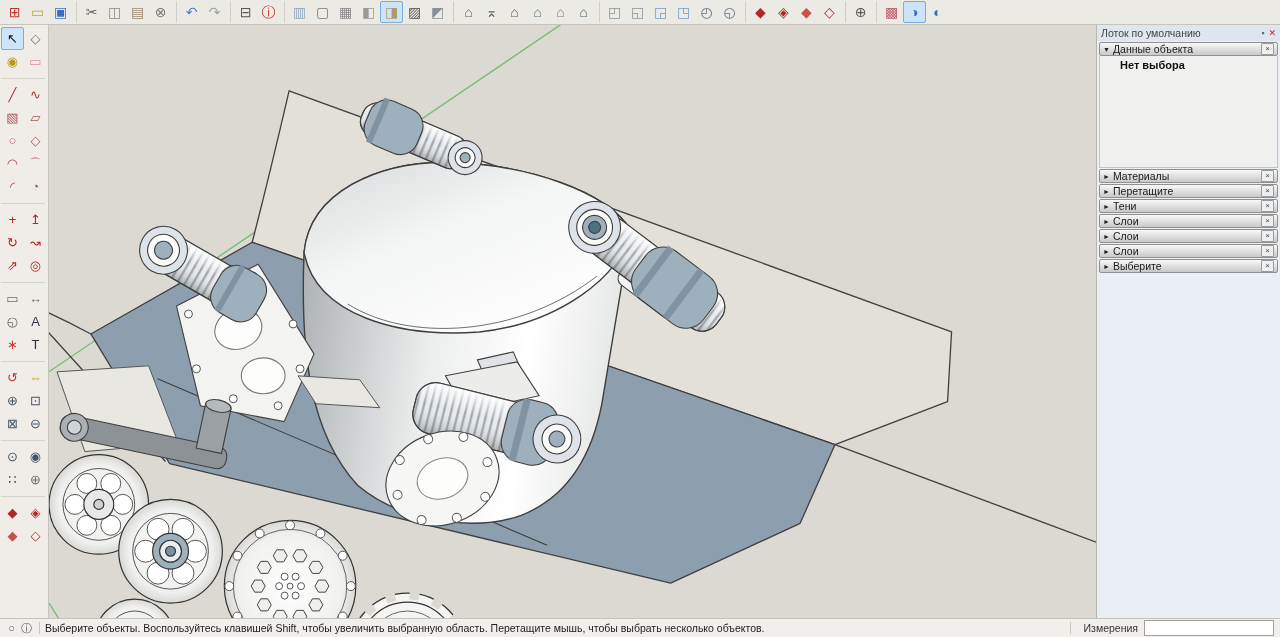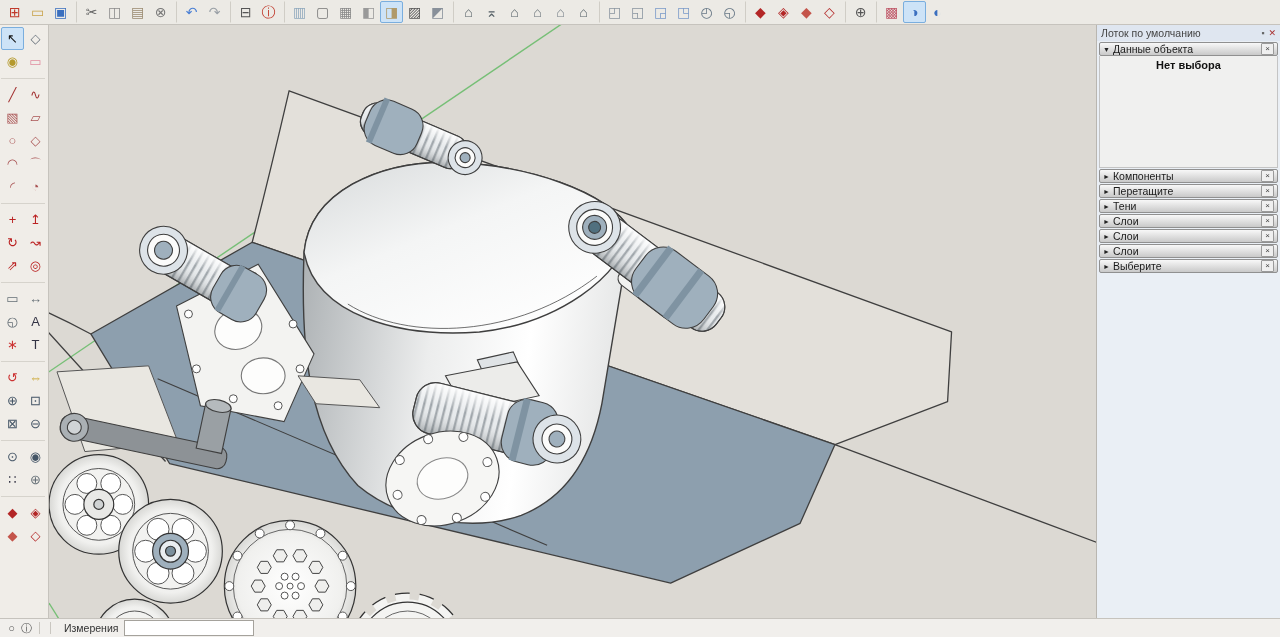--- a/index.html
+++ b/index.html
@@ -29,21 +29,21 @@
   .tray-title{flex:1;color:#444;}
   .tray-pin{color:#666;font-size:9px;margin-right:4px;cursor:default;}
   .tray-close{color:#a33;font-size:9px;cursor:default;}
   .section{margin:1px 2px 0 2px;}
   .section-header{height:12px;display:flex;align-items:center;padding:0 3px;
         background:linear-gradient(#f8f8f8,#c9c9c9);border:1px solid #909090;border-radius:2px;}
   .section-header .arrow{font-size:7px;color:#222;width:10px;}
   .section-header .label{flex:1;color:#1a1a1a;}
   .section-header .x{width:11px;height:10px;line-height:10px;text-align:center;font-size:8px;
         color:#444;background:#efefef;border:1px solid #9a9a9a;border-radius:1px;}
-  .section-body{background:#f0f0ef;border:1px solid #c4c4c4;border-top:none;height:105px;padding:3px 4px;text-align:center;}
+  .section-body{background:#f0f0ef;border:1px solid #c4c4c4;border-top:none;height:105px;padding:3px 20px;}
   .no-selection{font-weight:bold;font-size:11px;color:#111;}
   .tray-rest{flex:1;}
   
   .statusbar{height:18px;flex:0 0 auto;background:#f1efec;border-top:1px solid #c6c3bd;
              display:flex;align-items:center;font-size:10.5px;color:#222;padding:0 4px;}
   .sicon{width:15px;text-align:center;color:#555;font-size:11px;flex:0 0 auto;}
   .sdiv{width:1px;height:12px;background:#c9c6c0;margin:0 5px;flex:0 0 auto;}
   .smsg{white-space:nowrap;overflow:hidden;flex:1;min-width:0;}
   .meas-label{margin:0 6px 0 8px;color:#333;flex:0 0 auto;}
   .meas-input{width:124px;height:12px;border:1px solid #a5a29c;background:#fff;font-size:10px;
@@ -462,21 +462,21 @@
         <div class="section-body">
           <div class="no-selection">Нет выбора</div>
         </div>
       </div>
 
       <div>
 
           <div class="section">
             <div class="section-header">
               <span class="arrow">►</span>
-              <span class="label">Компоненты</span>
+              <span class="label">Материалы</span>
               <span class="x">×</span>
             </div>
           </div>
 
           <div class="section">
             <div class="section-header">
               <span class="arrow">►</span>
               <span class="label">Перетащите</span>
               <span class="x">×</span>
             </div>
@@ -524,17 +524,18 @@
         </div>
 
       <div class="tray-rest"></div>
     </div>
   </div>
 
   <div class="statusbar">
     <span class="sicon">○</span>
     <span class="sicon">ⓘ</span>
     <span class="sdiv"></span>
+    <span class="smsg">Выберите объекты. Воспользуйтесь клавишей Shift, чтобы увеличить выбранную область. Перетащите мышь, чтобы выбрать несколько объектов.</span>
     <span class="sdiv"></span>
     <span class="meas-label">Измерения</span>
     <input class="meas-input" value="" style="">
   </div>
 </div>
 
 </body></html>

